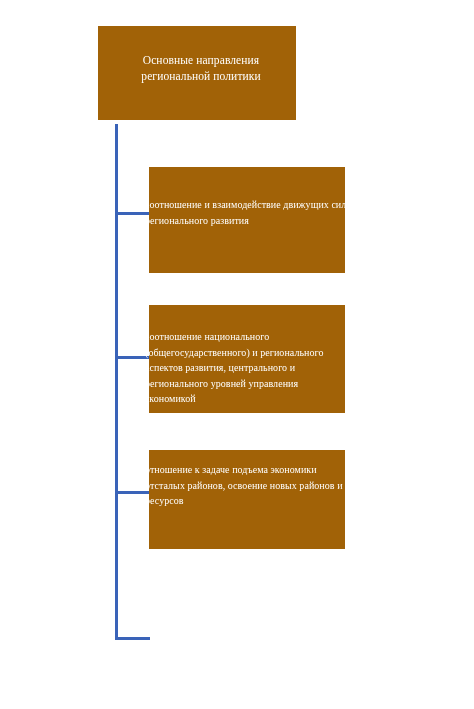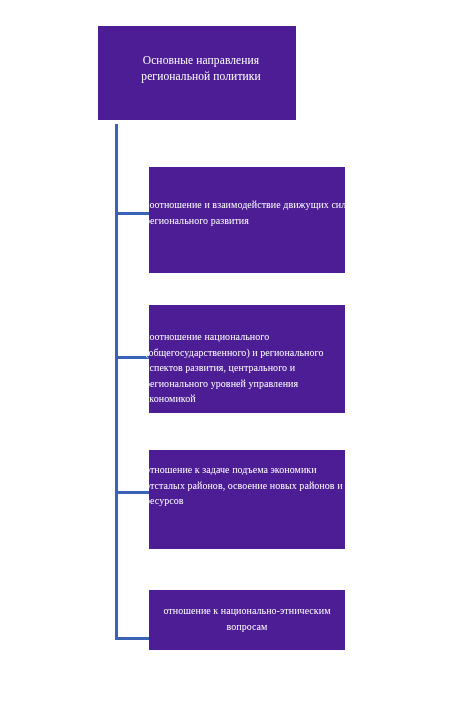--- a/index.html
+++ b/index.html
@@ -18,21 +18,21 @@
   #diagram {
     position: absolute;
     left: 0;
     top: 0;
     width: 474px;
     height: 709px;
   }
 
   .box {
     position: absolute;
-    background: #4c1d95;
+    background: #a16207;
     box-sizing: border-box;
   }
 
   .title-box {
     left: 98px;
     top: 26px;
     width: 198px;
     height: 94px;
   }
   .title-text {
@@ -121,17 +121,14 @@
   </div>
 
   <div class="box item-box item-2">
     <div class="item-text left">соотношение национального (общегосударственного) и регионального аспектов развития, центрального и регионального уровней управления экономикой</div>
   </div>
 
   <div class="box item-box item-3">
     <div class="item-text left">отношение к задаче   подъема экономики отсталых  районов, освоение новых районов и ресурсов</div>
   </div>
 
-  <div class="box item-box item-4">
-    <div class="item-text center">отношение к национально-этническим вопросам</div>
-  </div>
 
 </div>
 
 </body></html>

